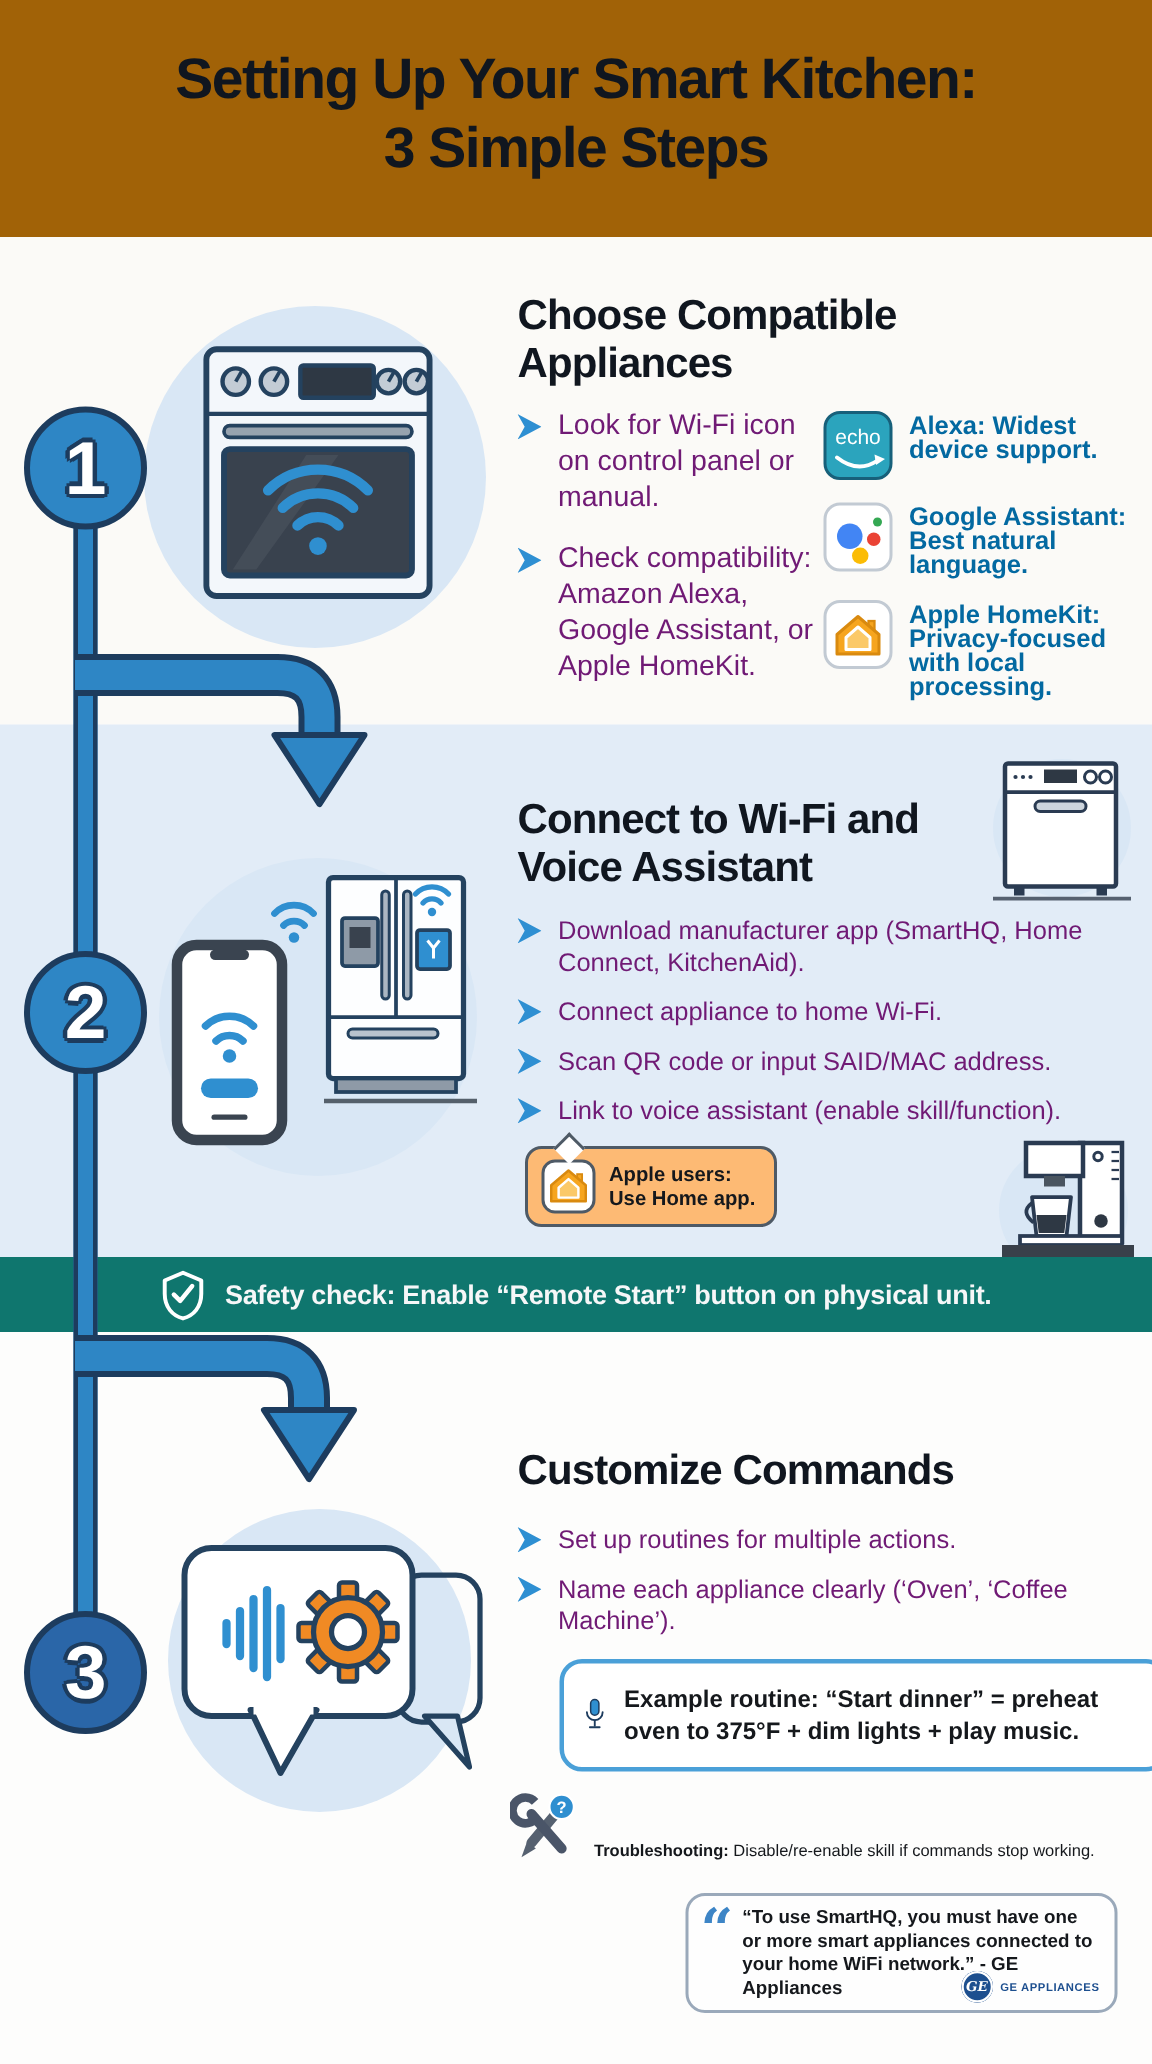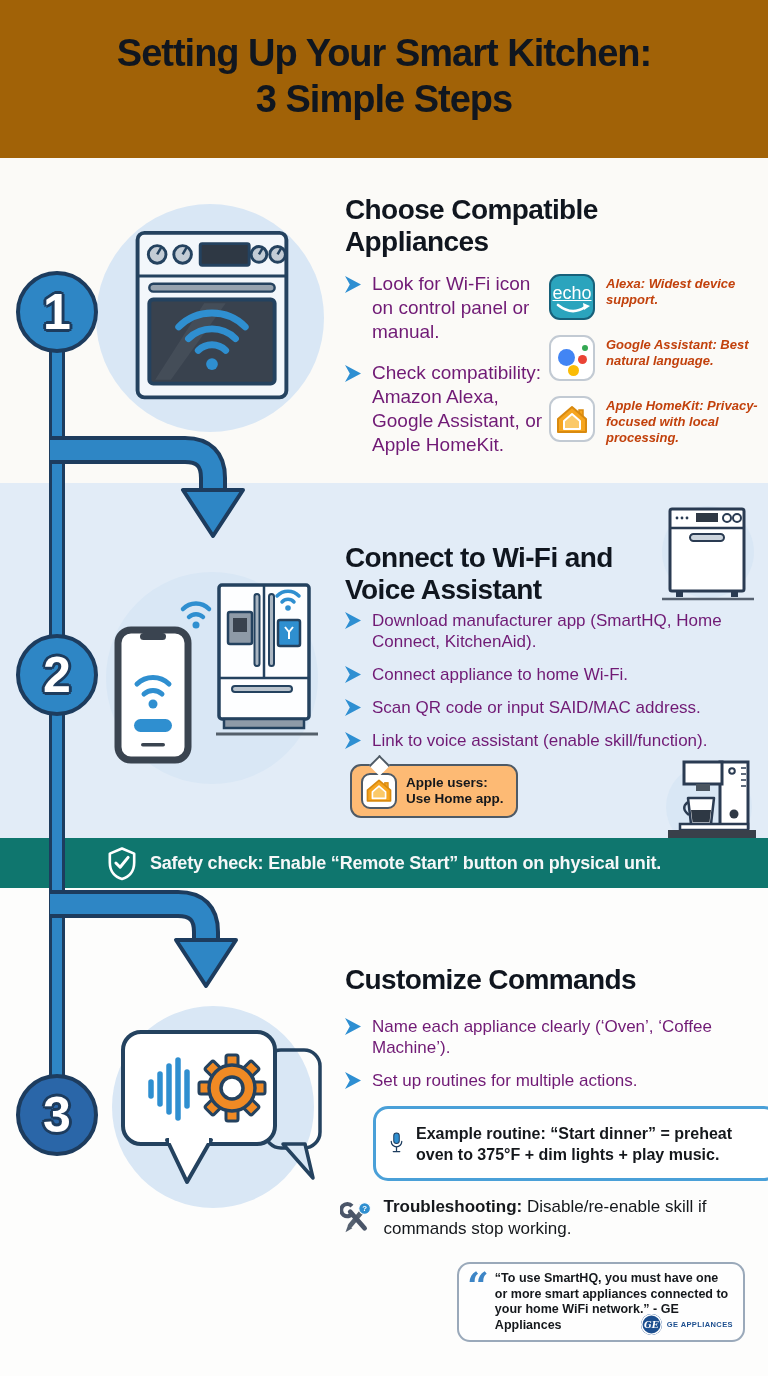--- a/index.html
+++ b/index.html
@@ -43,44 +43,44 @@
   .b19 .bullet{font-size:19px;line-height:24px;font-weight:500;}
   .b19 .tri{top:4px;}
   .b17 .bullet{font-size:17px;line-height:21px;font-weight:500;}
   .b17 .tri{top:2px;}
 
   
   .assistants{position:absolute;left:549px;top:274px;width:216px;display:flex;flex-direction:column;gap:15px;}
   .a-row{display:flex;gap:11px;align-items:flex-start;}
   .badge{width:46px;height:46px;border-radius:11px;flex:0 0 auto;position:relative;box-sizing:border-box;}
   .badge-echo{background:#2ba4bd;border:2px solid #17607a;}
-  .echo-word{position:absolute;left:0;top:7px;width:100%;text-align:center;color:#fff;font-size:18px;font-weight:500;text-decoration:underline;}
+  .echo-word{position:absolute;left:0;top:7px;width:100%;text-align:center;color:#fff;font-size:14px;font-weight:500;}
   .badge-white{background:#ffffff;border:2px solid #c2cad3;}
   .gdot{position:absolute;border-radius:50%;}
-  .a-text{font-size:13px;line-height:16px;font-weight:bold;color:#c2410c;padding-top:2px;font-style:italic;}
+  .a-text{font-size:17px;line-height:16px;font-weight:bold;color:#0369a1;padding-top:2px;}
 
   
   .callout{position:absolute;left:350px;top:764px;width:168px;height:54px;background:#fdba74;
            border:2px solid #4e5a66;border-radius:11px;display:flex;align-items:center;gap:9px;
            padding:4px 9px;box-sizing:border-box;z-index:2;}
   .callout-tail{position:absolute;left:20px;top:-8px;width:13px;height:13px;background:#ffffff;
                 border-left:2px solid #4e5a66;border-top:2px solid #4e5a66;transform:rotate(45deg);}
   .mini-house{width:36px;height:36px;border-radius:9px;border:2px solid #4e5a66;background:#fff;
               flex:0 0 auto;display:flex;align-items:center;justify-content:center;box-sizing:border-box;}
   .callout-text{font-size:13.5px;line-height:16px;font-weight:bold;color:#15181c;}
 
   
   .example-box{position:absolute;left:340px;top:1106px;width:406px;box-sizing:border-box;
                background:#ffffff;border:3px solid #4aa0d8;border-radius:15px;
                display:flex;align-items:center;gap:12px;padding:12px 13px;z-index:2;margin-left:33px;}
   .example-text{font-size:16px;line-height:21px;font-weight:bold;color:#15181c;}
 
   
   .trouble{position:absolute;left:340px;top:1194px;width:412px;display:flex;gap:12px;align-items:flex-start;}
-  .trouble-text{font-size:17px;line-height:22px;color:#15181c;padding-top:2px;}
+  .trouble-text{font-size:11px;line-height:22px;color:#15181c;padding-top:2px;margin-top:27px;}
   .trouble-text b{font-weight:bold;}
 
   
   .quote-box{position:absolute;left:457px;top:1262px;width:288px;height:80px;background:#fefefe;
              border:2px solid #9aa9ba;border-radius:13px;box-sizing:border-box;padding:7px 10px 4px 8px;z-index:2;}
   .quote-row{display:flex;gap:6px;}
   .qmark{font-family:"DejaVu Serif",serif;font-size:38px;line-height:30px;font-weight:bold;color:#3d85c6;flex:0 0 auto;}
   .quote-text{font-size:12.5px;line-height:15.5px;font-weight:bold;color:#15181c;}
   .ge-row{position:absolute;right:10px;bottom:5px;display:flex;align-items:center;gap:5px;}
   .ge-circle{width:21px;height:21px;border-radius:50%;background:#1d4f8f;color:#fff;display:flex;
@@ -190,21 +190,21 @@
       <circle cx="27" cy="15" r="1.4" fill="#2a3b52"></circle>
     <rect x="36" y="10" width="22" height="9" fill="#2e3844"></rect>
     <circle cx="67" cy="15" r="4" fill="#fff" stroke="#2a3b52" stroke-width="2"></circle>
     <circle cx="77" cy="15" r="4" fill="#fff" stroke="#2a3b52" stroke-width="2"></circle>
     <rect x="30" y="31" width="34" height="7" rx="3.5" fill="#cdd5dd" stroke="#2a3b52" stroke-width="2"></rect>
     <rect x="16" y="88" width="7" height="6" fill="#2a3b52"></rect>
       <rect x="71" y="88" width="7" height="6" fill="#2a3b52"></rect>
     <line x1="2" y1="96" x2="94" y2="96" stroke="#566170" stroke-width="2.5"></line>
   </svg>
 
-  <div class="h2" style="left:345px;top:542px;width:320px;">Connect to Wi-Fi and Voice Assistant</div>
+  <div class="h2" style="left:345px;top:530px;width:320px;">Connect to Wi-Fi and Voice Assistant</div>
 
   <div class="bullets b17" style="left:345px;top:610px;width:420px;gap:12px;">
     <div class="bullet"><span class="tri"></span><span>Download manufacturer app (SmartHQ, Home Connect, KitchenAid).</span></div>
     <div class="bullet"><span class="tri"></span><span>Connect appliance to home Wi-Fi.</span></div>
     <div class="bullet"><span class="tri"></span><span>Scan QR code or input SAID/MAC address.</span></div>
     <div class="bullet"><span class="tri"></span><span>Link to voice assistant (enable skill/function).</span></div>
   </div>
 
   <div class="illus-circle" style="left:106px;top:572px;width:212px;height:212px;"></div>
   <svg class="abs" style="left:176px;top:594px;" width="40" height="38" viewBox="0 0 40 38">
@@ -304,22 +304,22 @@
         <rect x="-6" y="-33" width="12" height="14" rx="2" transform="rotate(315)"></rect>
       </g>
       <circle r="23" fill="#f08a24" stroke="#24425f" stroke-width="3.5"></circle>
       <circle r="11" fill="#ffffff" stroke="#24425f" stroke-width="3.5"></circle>
     </g>
   </svg>
 
   <div class="h2" style="left:345px;top:964px;width:400px;">Customize Commands</div>
 
   <div class="bullets b17" style="left:345px;top:1016px;width:395px;gap:12px;">
+    <div class="bullet"><span class="tri"></span><span>Set up routines for multiple actions.</span></div>
     <div class="bullet"><span class="tri"></span><span>Name each appliance clearly (‘Oven’, ‘Coffee Machine’).</span></div>
-    <div class="bullet"><span class="tri"></span><span>Set up routines for multiple actions.</span></div>
   </div>
 
   <div class="example-box">
     <svg width="27" height="45" viewBox="0 0 30 46">
       <rect x="9.5" y="2" width="11" height="21" rx="5.5" fill="#2f8fd0" stroke="#1d3c5e" stroke-width="2"></rect>
       <path d="M4.5,19 a10.5,10.5 0 0 0 21,0" fill="none" stroke="#1d3c5e" stroke-width="2.5" stroke-linecap="round"></path>
       <line x1="15" y1="30" x2="15" y2="37" stroke="#1d3c5e" stroke-width="2.5" stroke-linecap="round"></line>
       <line x1="8.5" y1="39" x2="21.5" y2="39" stroke="#1d3c5e" stroke-width="2.5" stroke-linecap="round"></line>
     </svg>
     <div class="example-text">Example routine: “Start dinner” = preheat oven to 375°F + dim lights + play music.</div>

